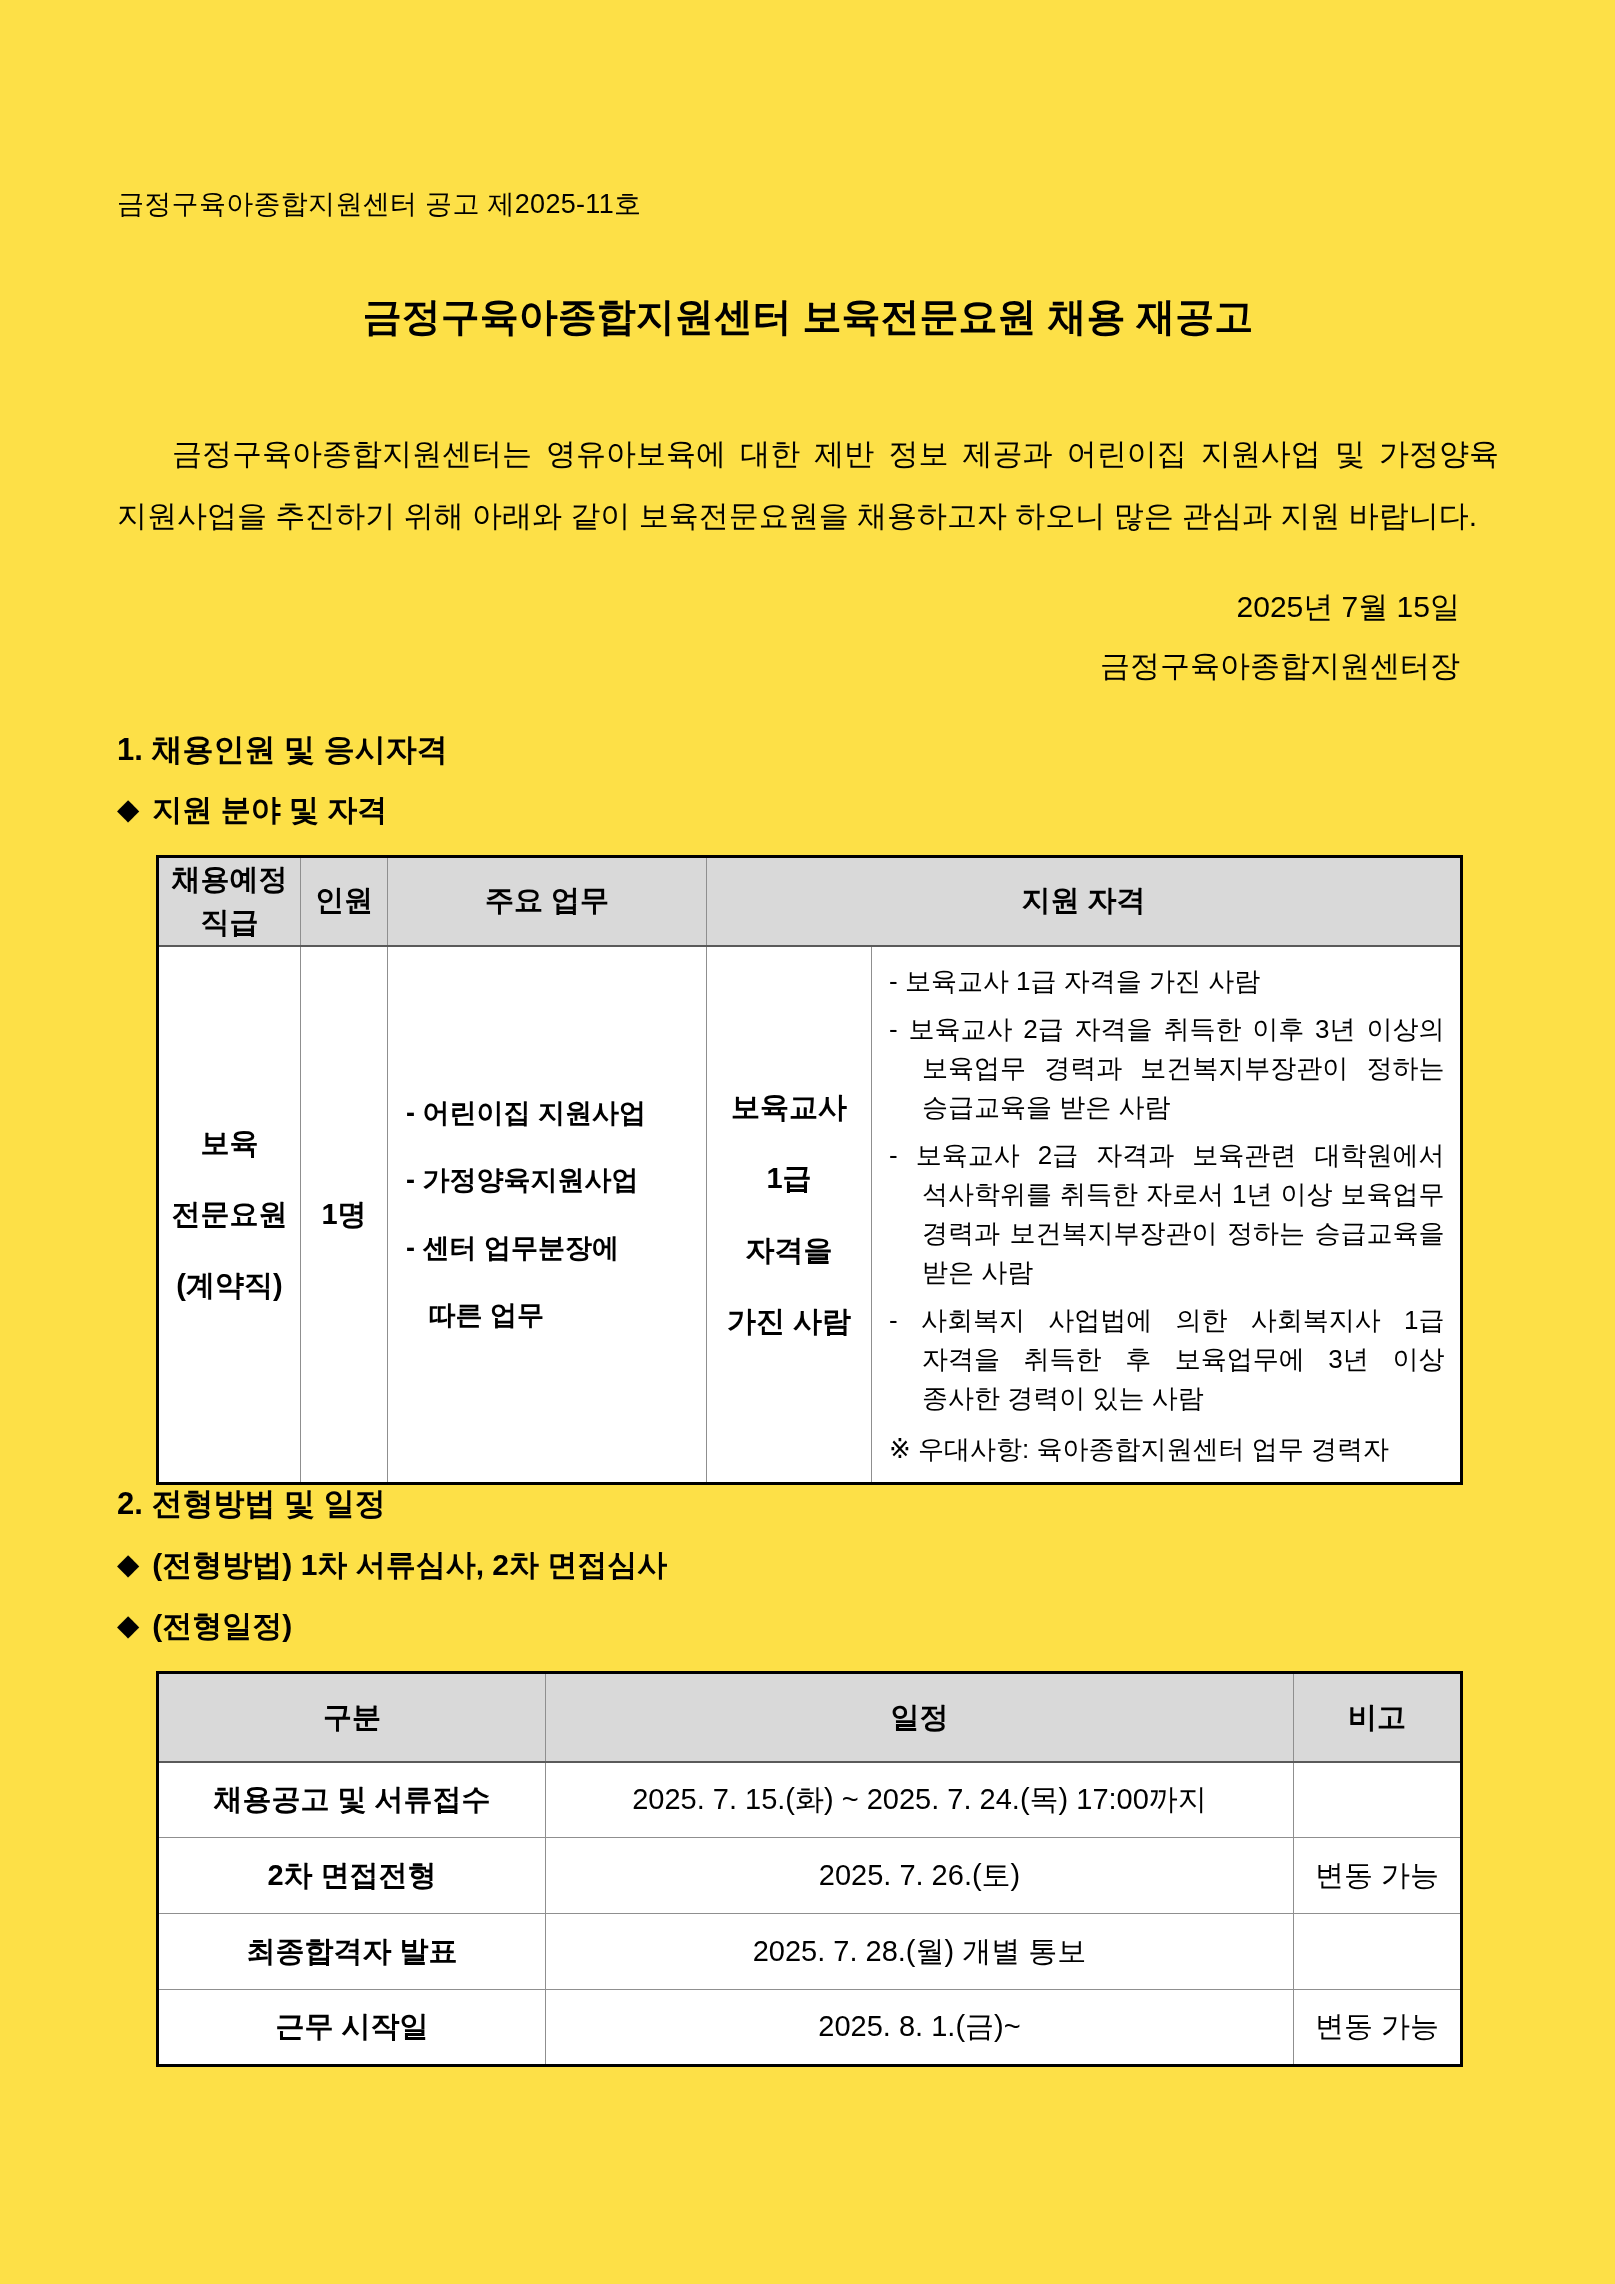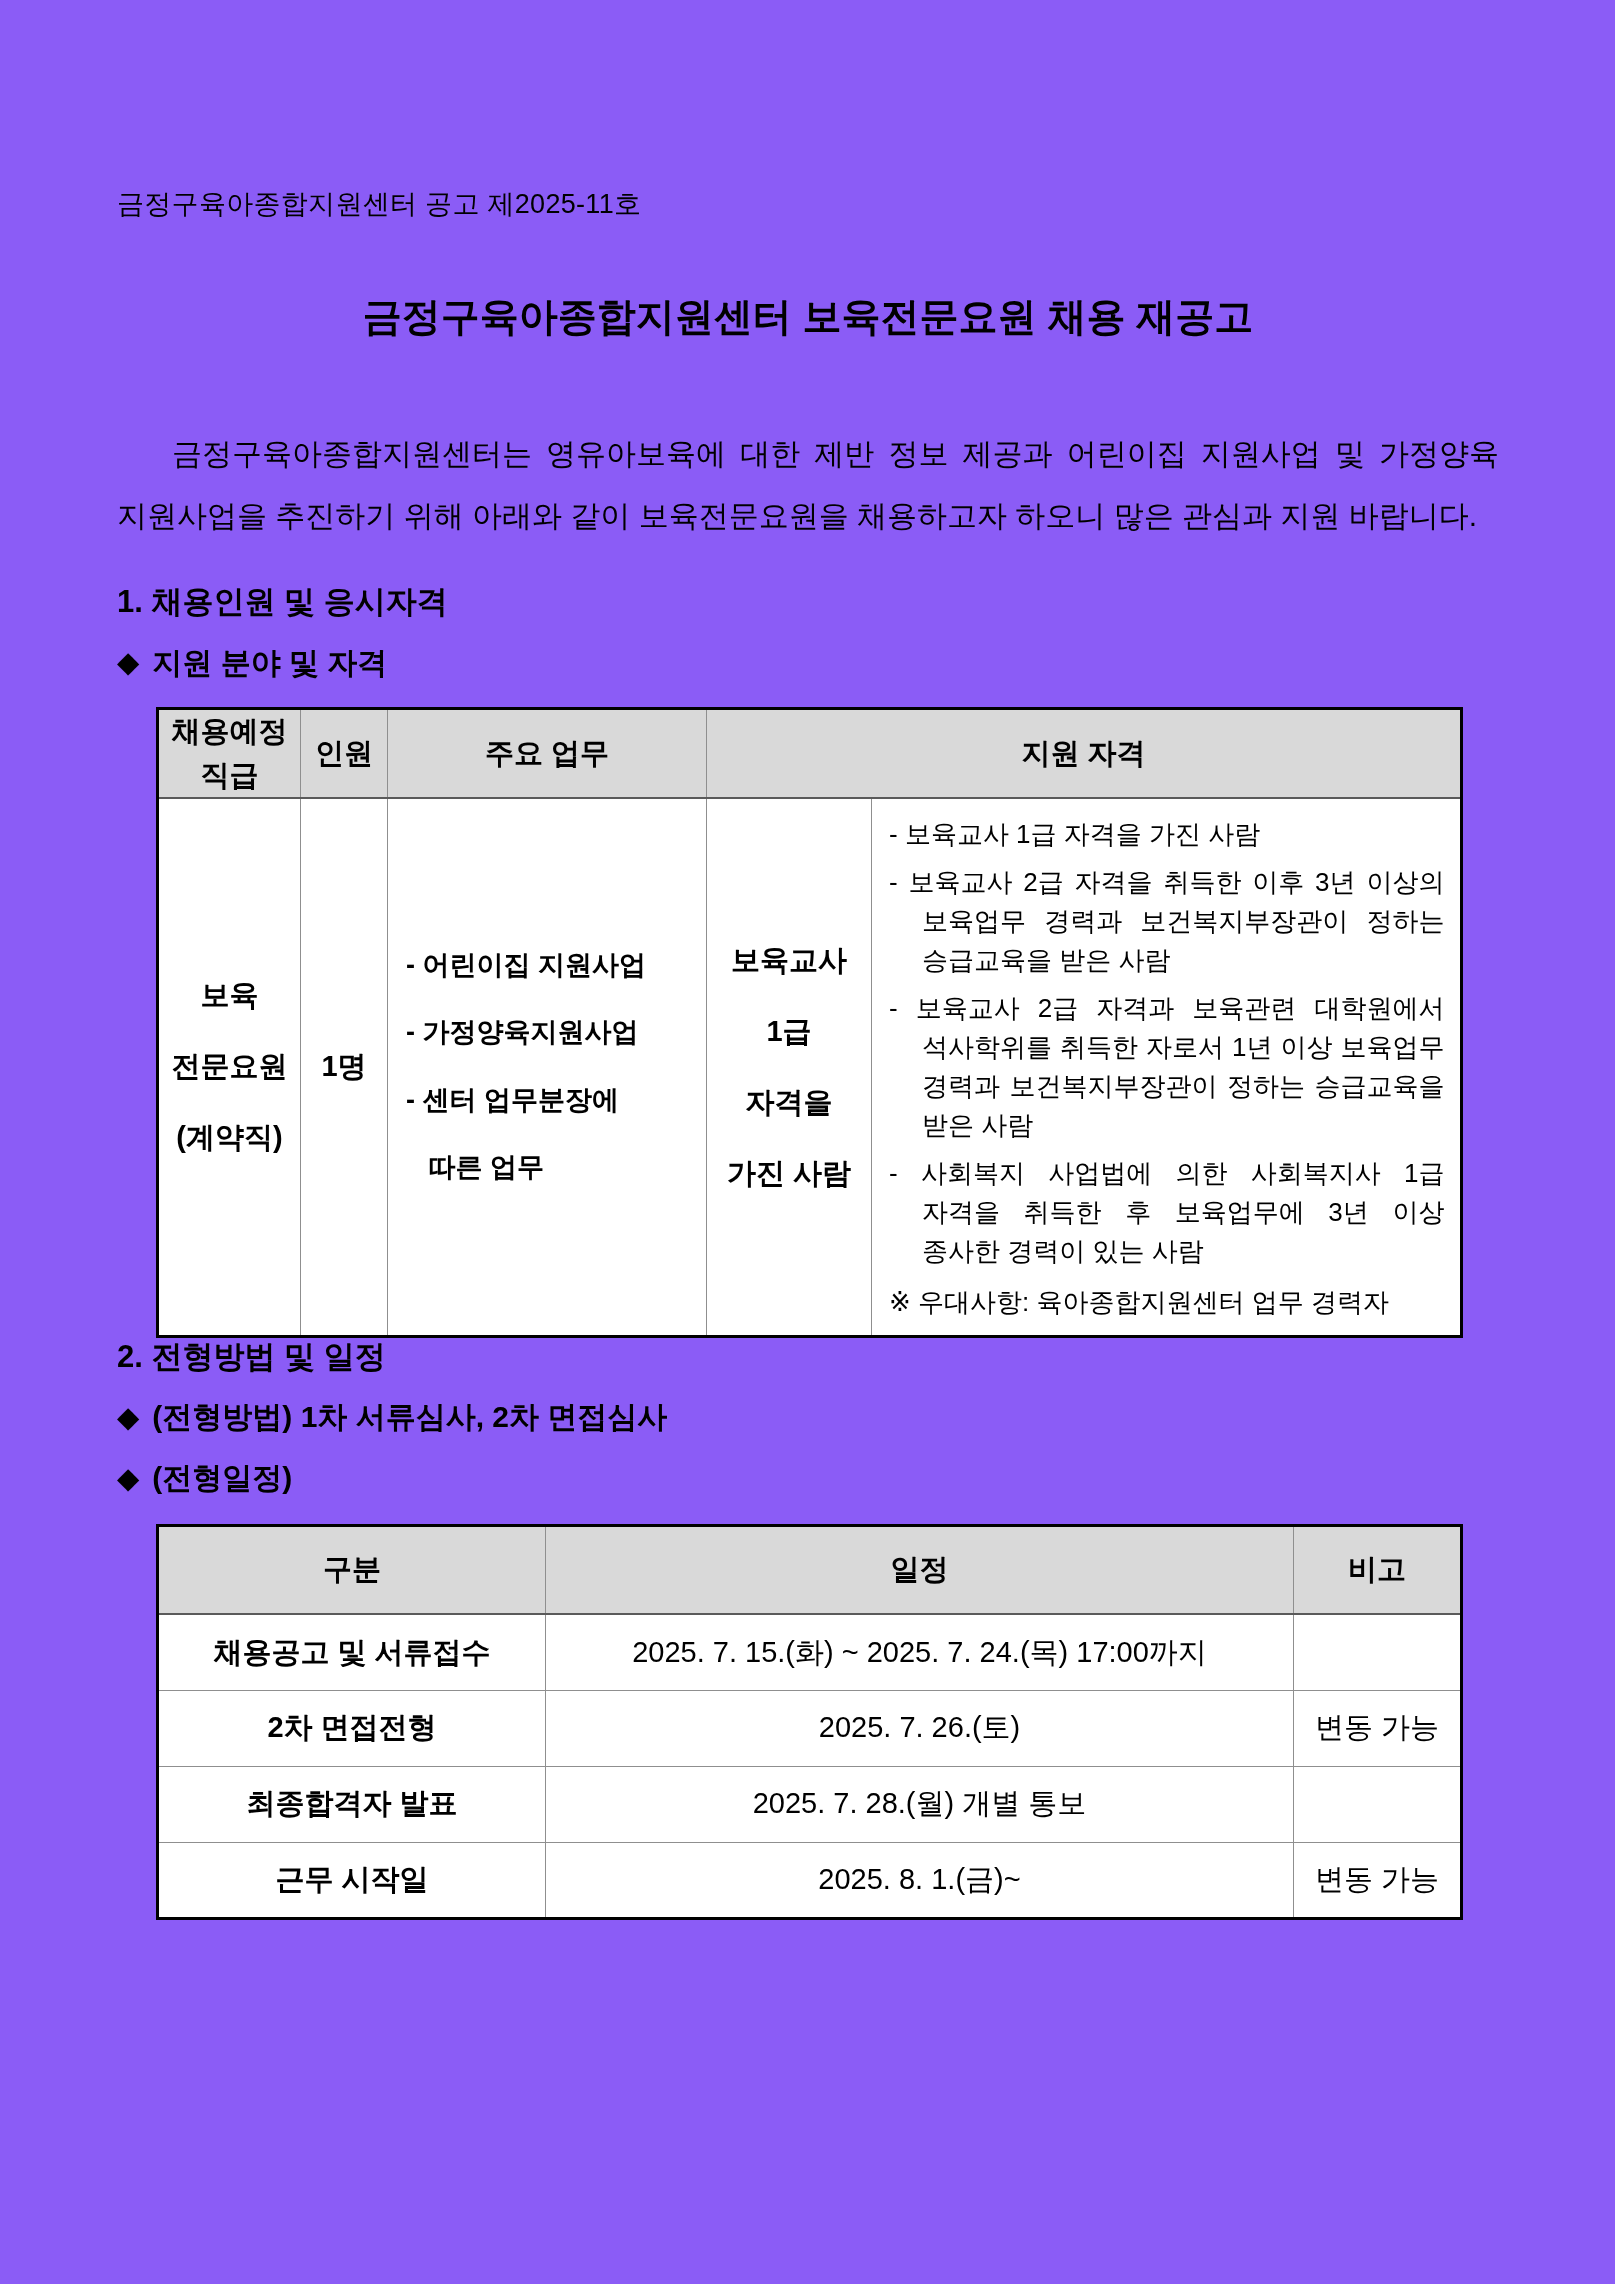--- a/index.html
+++ b/index.html
@@ -1,21 +1,21 @@
 <!DOCTYPE html>
 <html style="font-size:10.4px"><head>
 <meta charset="utf-8">
 <style>
   html, body { margin: 0; padding: 0; background: #ffffff; }
   .page {
     position: relative;
     width: 1616px;
     height: 2284px;
     box-sizing: border-box;
-    background: #8b5cf6;
+    background: #fde047;
     color: #000000;
     font-family: "Liberation Sans", "DejaVu Sans", sans-serif;
     padding: 188px 117px 0 117px;
     overflow: hidden;
   }
 
   .notice-no { font-size: 27px; line-height: 1.25; letter-spacing: 0.3px; }
 
   .doc-title {
     margin-top: 72px;
@@ -114,20 +114,24 @@
 <body>
 
 <div class="page">
 
   <div class="notice-no">금정구육아종합지원센터 공고 제2025-11호</div>
 
   <div class="doc-title">금정구육아종합지원센터 보육전문요원 채용 재공고</div>
 
   <p class="intro">금정구육아종합지원센터는 영유아보육에 대한 제반 정보 제공과 어린이집 지원사업 및 가정양육 지원사업을 추진하기 위해 아래와 같이 보육전문요원을 채용하고자 하오니 많은 관심과 지원 바랍니다.</p>
 
+  <div class="date-block">
+    <div>2025년 7월 15일</div>
+    <div>금정구육아종합지원센터장</div>
+  </div>
 
   <div class="sec-heading s1-heading">1. 채용인원 및 응시자격</div>
 
   <div class="bullet-line">
     <span class="diamond">◆</span>
     <span>지원 분야 및 자격</span>
   </div>
 
   <table class="t1">
     <colgroup>

